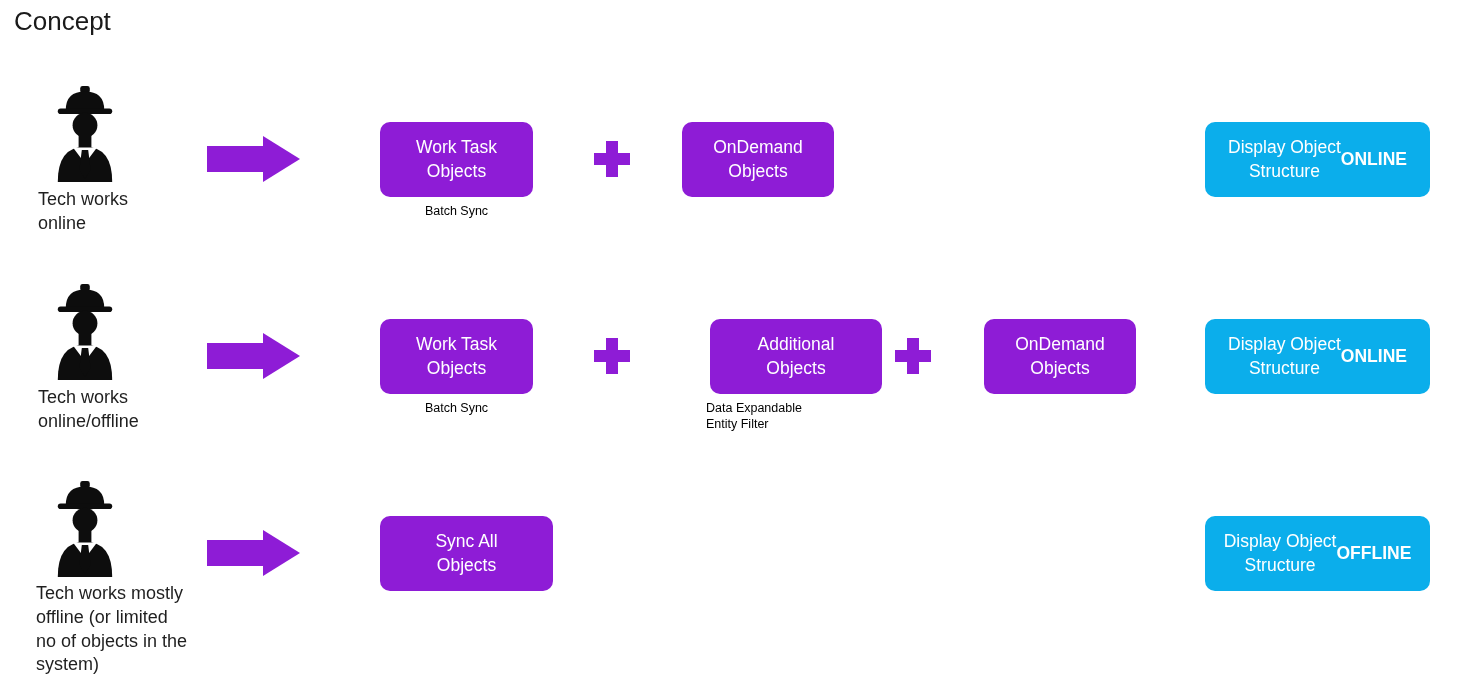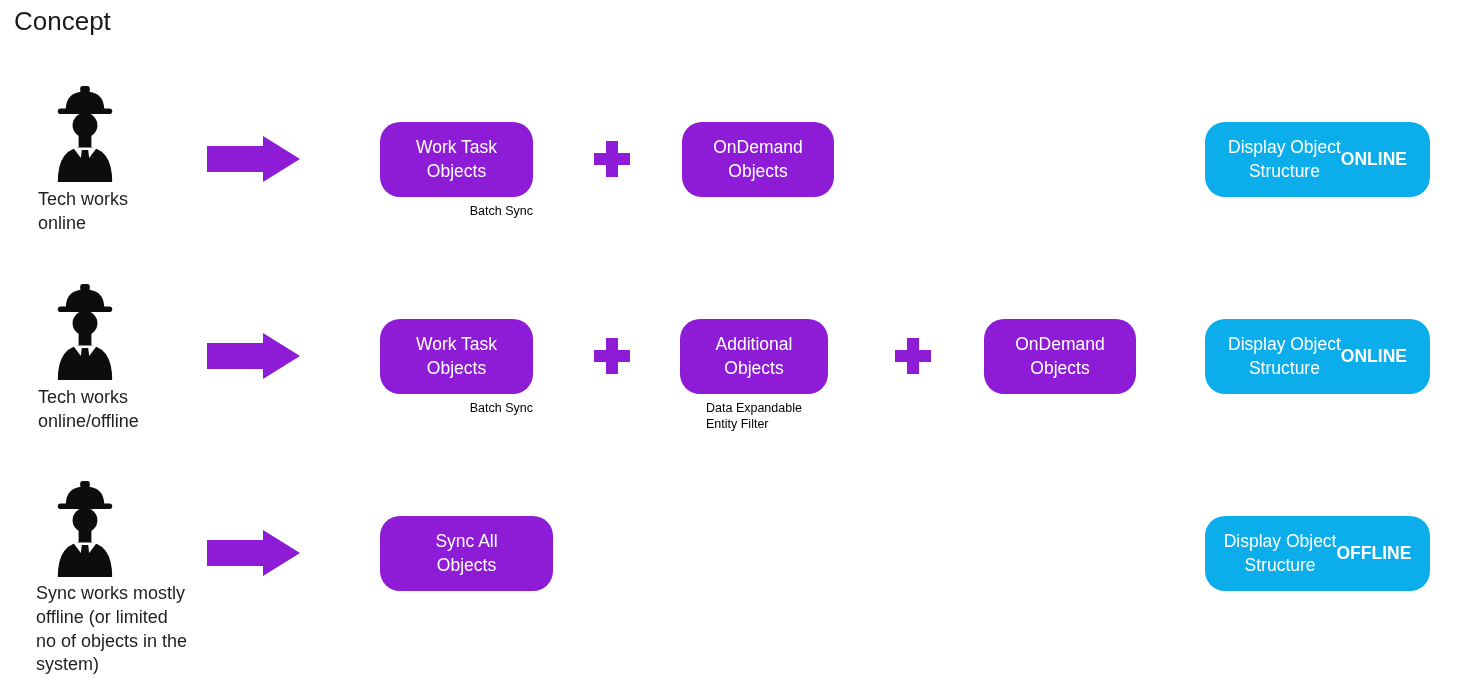--- a/index.html
+++ b/index.html
@@ -65,21 +65,21 @@
     background: var(--purple, #8E1CD6);
   }
   .plus::after {
     content: ""; position: absolute;
     left: 12px; top: 0; width: 12px; height: 36px;
     background: var(--purple, #8E1CD6);
   }
   .pbox, .bbox {
     position: absolute;
     height: 75px;
-    border-radius: 20px;
+    border-radius: 10px;
     color: #ffffff;
     display: flex;
     align-items: center;
     justify-content: center;
     text-align: center;
     font-size: 17.5px;
     line-height: 1.32;
     white-space: pre-line;
     padding: 2px 8px;
     box-sizing: border-box;
@@ -87,21 +87,21 @@
   .pbox { background: var(--purple, #8E1CD6); }
   .bbox { background: var(--blue, #0BAEEB); }
   .bbox .mode { font-weight: 700; }
   .note {
     position: absolute;
     font-size: 12.5px;
     line-height: 1.25;
     color: #000000;
     white-space: pre-line;
   }
-  .note.centered { text-align: right; }
+  .note.centered { text-align: center; }
 </style>
 </head>
 <body>
 
 <div id="canvas">
 
   <h1 class="title">Concept</h1>
 
   <div class="worker" style="left:45px; top:84px">
     <svg viewBox="0 0 100 124" aria-hidden="true">
@@ -160,21 +160,21 @@
     <div class="arrow-body"></div>
     <div class="arrow-head"></div>
   </div>
 
   <div class="pbox" style="left:380px; top:319px; width:153px">Work Task
 Objects</div>
   <div class="note centered" style="left:380px; top:401px; width:153px">Batch Sync</div>
 
   <div class="plus" style="left:594px; top:338px"></div>
 
-  <div class="pbox" style="left:680px; top:319px; width:148px">Additional
+  <div class="pbox" style="left:710px; top:319px; width:172px">Additional
 Objects</div>
   <div class="note" style="left:706px; top:401px">Data Expandable
 Entity Filter</div>
 
   <div class="plus" style="left:895px; top:338px"></div>
 
   <div class="pbox" style="left:984px; top:319px; width:152px">OnDemand
 Objects</div>
 
   <div class="bbox" style="left:1205px; top:319px; width:225px">
@@ -189,21 +189,21 @@
         <path d="M26 32 Q26 9 50 9 Q74 9 74 32 Z"></path>
         <rect x="16" y="30" width="68" height="7" rx="3.5"></rect>
         <circle cx="50" cy="51" r="15.5"></circle>
         <rect x="42" y="62" width="16" height="18"></rect>
         <path d="M16 122 Q16 78 50 78 Q84 78 84 122 Z"></path>
       </g>
       <path d="M35 79 L50 99 L65 79 Z" fill="#ffffff"></path>
       <path d="M46 82 L54 82 L57 107 L50 118 L43 107 Z" fill="#0d0d0d"></path>
     </svg>
   </div>
-  <div class="caption" style="left:36px; top:582px">Sync works mostly
+  <div class="caption" style="left:36px; top:582px">Tech works mostly
 offline (or limited
 no of objects in the
 system)</div>
 
   <div class="arrow" style="left:207px; top:530px">
     <div class="arrow-body"></div>
     <div class="arrow-head"></div>
   </div>
 
   <div class="pbox" style="left:380px; top:516px; width:173px">Sync All

